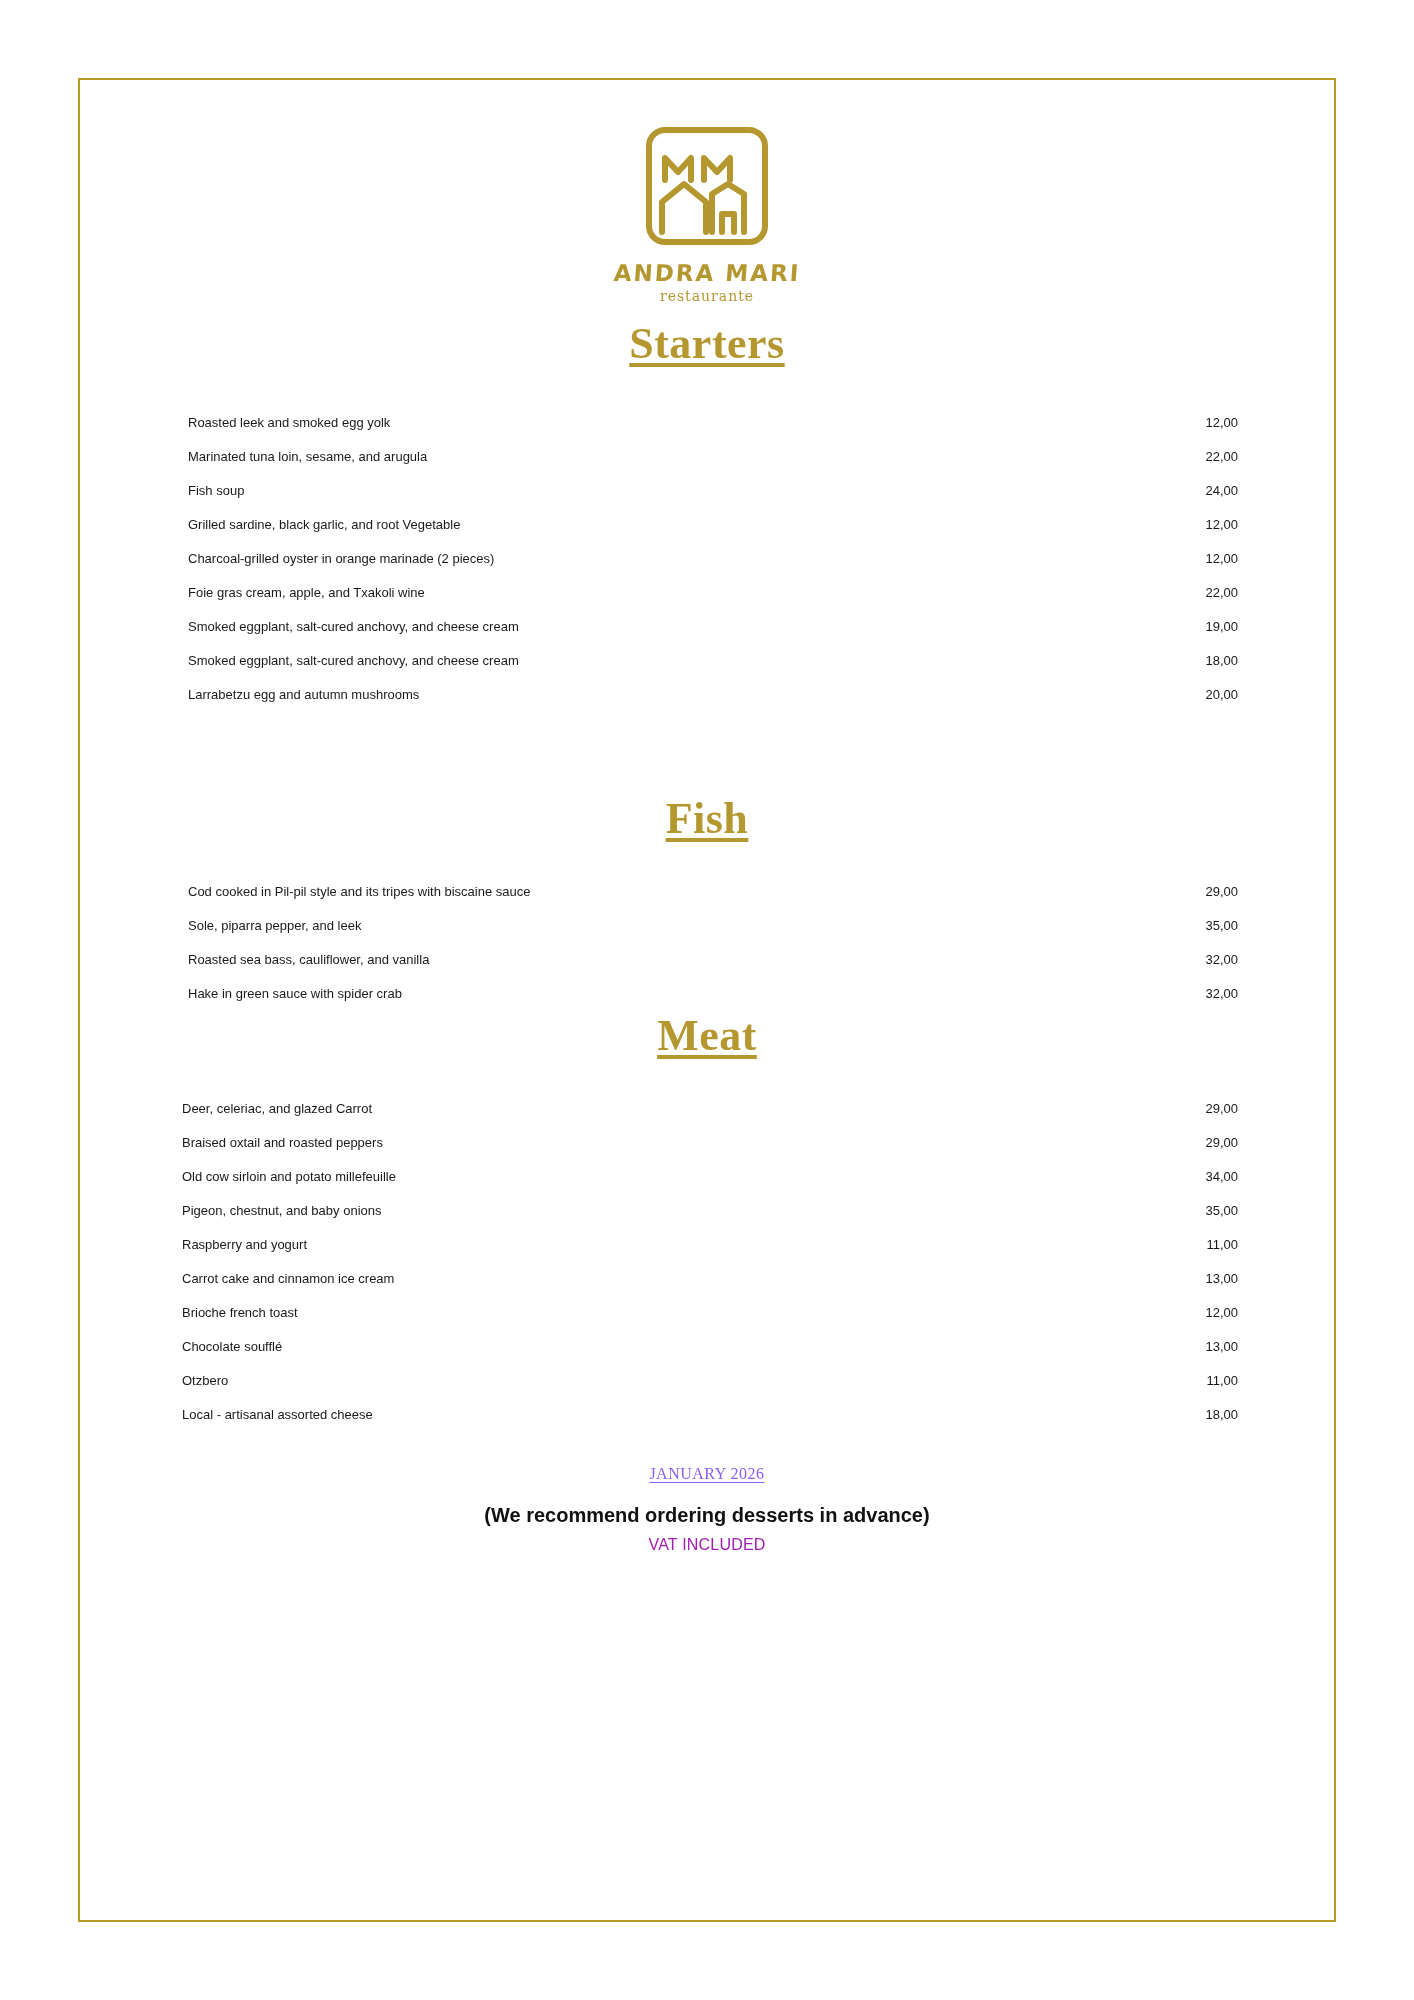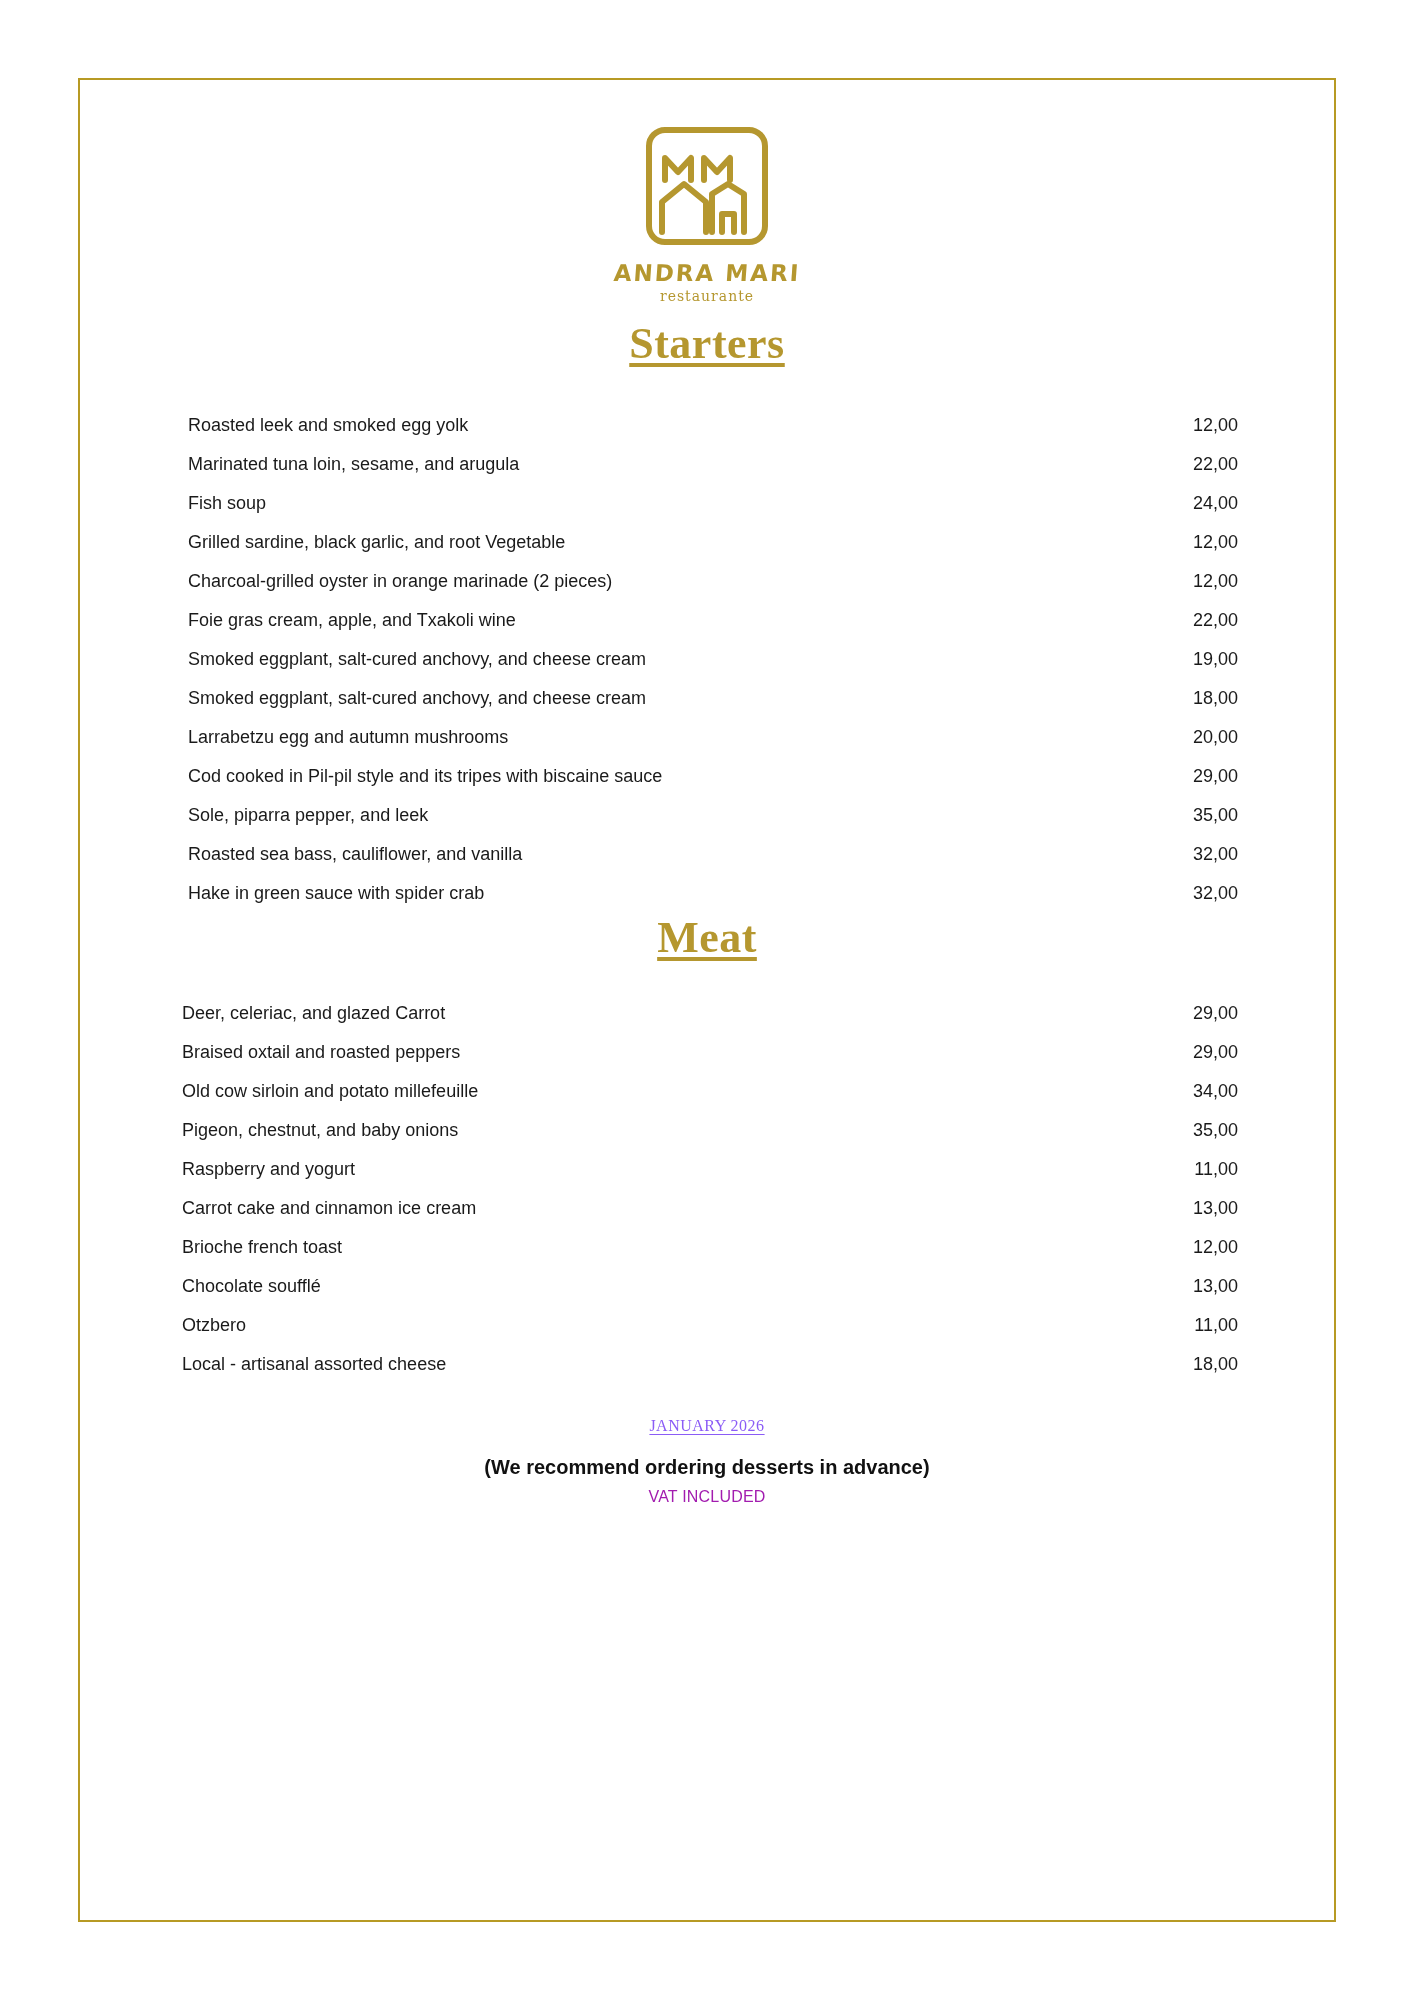--- a/index.html
+++ b/index.html
@@ -81,21 +81,21 @@
   .section-fish     { margin-top: 82px; margin-bottom: 30px; }
   .section-meat     { margin-bottom: 30px; }
   .section-desserts { margin-top: 42px; margin-bottom: 30px; }
 
   
   .menu-list { margin: 0; padding: 0; list-style: none; }
   .menu-row {
     display: flex;
     align-items: flex-end;
     justify-content: space-between;
-    font-size: 18px;
+    font-size: 13px;
     line-height: 1.0;
     padding: 10.5px 0;
     color: #1a1a1a;
   }
   .menu-row .name { padding-left: 8px; }
   .menu-row .price {
     padding-right: 2px;
     white-space: nowrap;
   }
   .indent-1 .menu-row .name { padding-left: 14px; }
@@ -190,20 +190,21 @@
       <li class="menu-row">
         <span class="name">Smoked eggplant, salt-cured anchovy, and cheese cream</span>
         <span class="price">18,00</span>
       </li>
       <li class="menu-row">
         <span class="name">Larrabetzu egg and autumn mushrooms</span>
         <span class="price">20,00</span>
       </li>
     </ul>
 
+    <div class="section-title section-fish">Fish</div>
     <ul class="menu-list indent-1">
       <li class="menu-row">
         <span class="name">Cod cooked in Pil-pil style and its tripes with biscaine sauce</span>
         <span class="price">29,00</span>
       </li>
       <li class="menu-row">
         <span class="name">Sole, piparra pepper, and leek</span>
         <span class="price">35,00</span>
       </li>
       <li class="menu-row">

